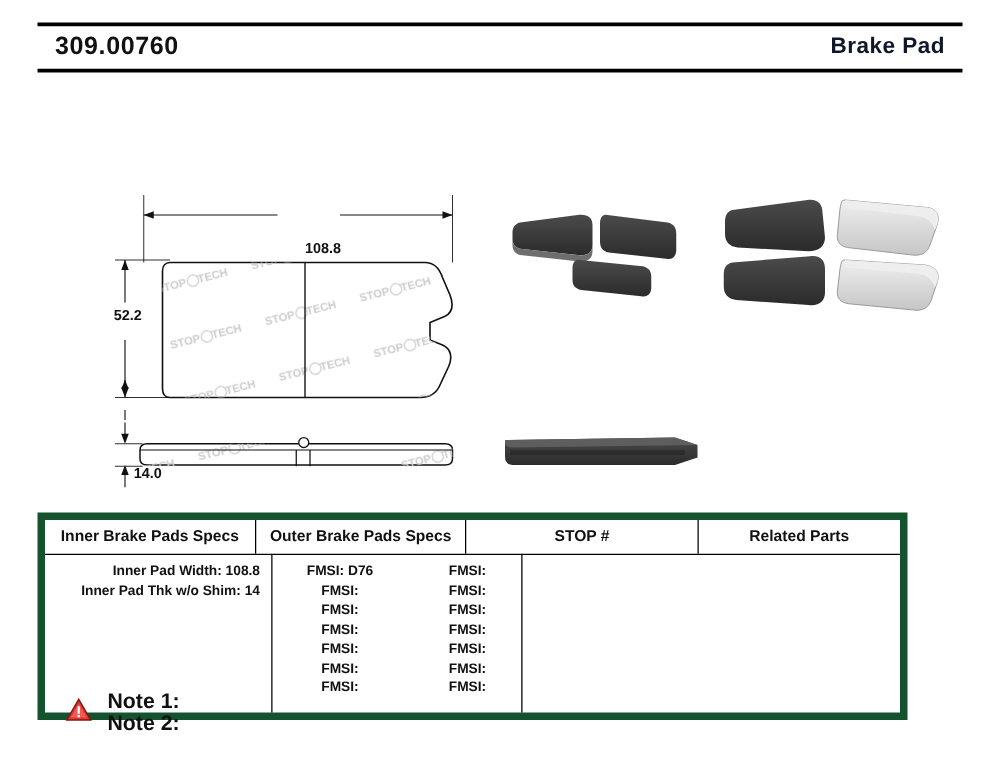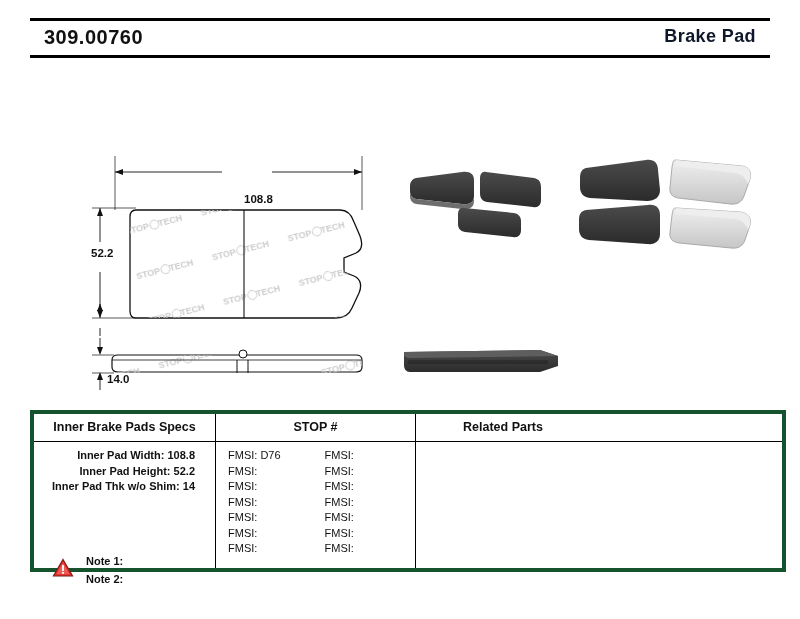--- a/index.html
+++ b/index.html
@@ -56,22 +56,22 @@
     white-space: nowrap;
   }
   .dim-w { left: 244px; top: 101px; margin-top: 32px; }
   .dim-h { left: 74px; top: 187px; padding-left: 17px; }
   .dim-t { left: 74px; top: 313px; margin-left: 33px; }
 
   
   .table {
     position: absolute;
     left: 30px; top: 410px;
-    width: 756px;
-    border: 4px solid #14532d;
+    width: 696px;
+    border: 6px solid #14532d;
     box-sizing: border-box;
   }
   .thead {
     display: flex;
     border-bottom: 1px solid #000;
   }
   .thead div {
     font-size: 12.5px;
     font-weight: bold;
     text-align: center;
@@ -80,21 +80,21 @@
     color: #111;
   }
   .c1 { width: 182px; border-right: 1px solid #000; }
   .c2 { width: 182px; border-right: 1px solid #000; }
   .c3 { width: 200px; border-right: 1px solid #000; }
   .c4 { width: 174px; }
 
   .tbody { display: flex; }
   .tbody > div {
     box-sizing: border-box;
-    padding: 6px 12px 10px 4px;
+    padding: 6px 1px 10px 4px;
     min-height: 126px;
   }
   .tbody .c1, .tbody .c2, .tbody .c3 { border-right: 1px solid #000; }
 
   .spec-line {
     font-size: 11px;
     font-weight: bold;
     text-align: right;
     padding-right: 8px;
     line-height: 15.5px;
@@ -102,39 +102,40 @@
     white-space: nowrap;
   }
   .fmsi-grid { display: flex; }
   .fmsi-col {
     flex: 1;
     padding-left: 8px;
   }
   .fmsi-col.right { padding-left: 18px; }
   .fmsi-line {
     font-size: 11px;
-    font-weight: normal;
+    font-weight: bold;
     line-height: 15.5px;
     color: #111;
     white-space: nowrap;
+    text-align: center;
   }
   .related-line {
     font-size: 11px;
     font-weight: bold;
     line-height: 15.5px;
     padding-left: 6px;
     color: #111;
     white-space: nowrap;
   }
 
   
   .notes { position: absolute; left: 52px; top: 552px; }
   .note-row { display: flex; align-items: center; height: 18px; }
   .note-label {
-    font-size: 11px;
+    font-size: 17px;
     font-weight: bold;
     color: #111;
     margin-left: 34px;
   }
   .warn-icon { position: absolute; left: 52px; top: 558px; }
 </style>
 </head>
 <body>
 
 <div class="page">
@@ -257,28 +258,28 @@
     </svg>
 
     <div class="dim dim-w">108.8</div>
     <div class="dim dim-h">52.2</div>
     <div class="dim dim-t">14.0</div>
   </div>
 
   <div class="table">
     <div class="thead">
       <div class="c1">Inner Brake Pads Specs</div>
+      <div class="c2">Outer Brake Pads Specs</div>
       <div class="c3">STOP #</div>
       <div class="c4">Related Parts</div>
     </div>
     <div class="tbody">
 
       <div class="c1">
         <div class="spec-line">Inner Pad Width: 108.8</div>
-        <div class="spec-line">Inner Pad Height: 52.2</div>
         <div class="spec-line">Inner Pad Thk w/o Shim: 14</div>
       </div>
 
 
       <div class="c3">
         <div class="fmsi-grid">
           <div class="fmsi-col">
             <div class="fmsi-line">FMSI:  D76</div>
             <div class="fmsi-line">FMSI:</div>
             <div class="fmsi-line">FMSI:</div>

